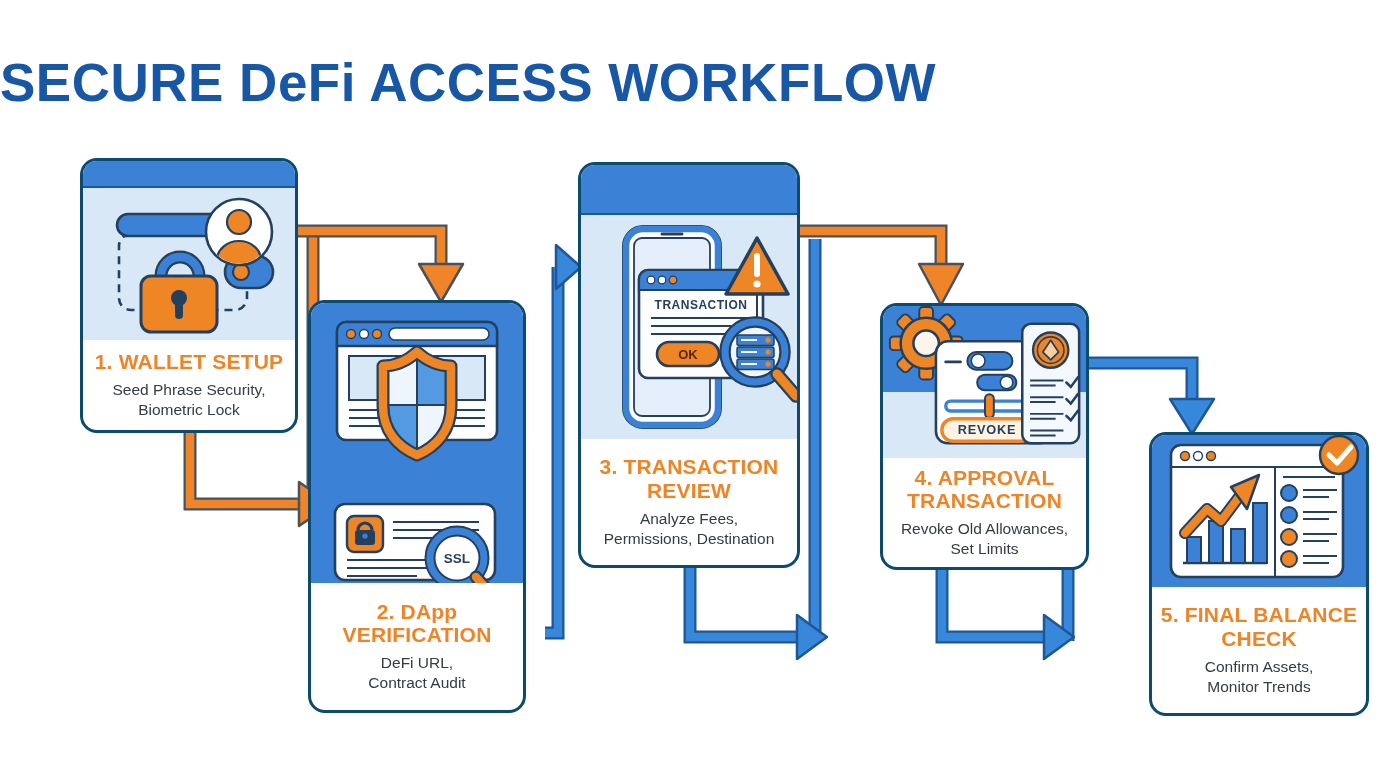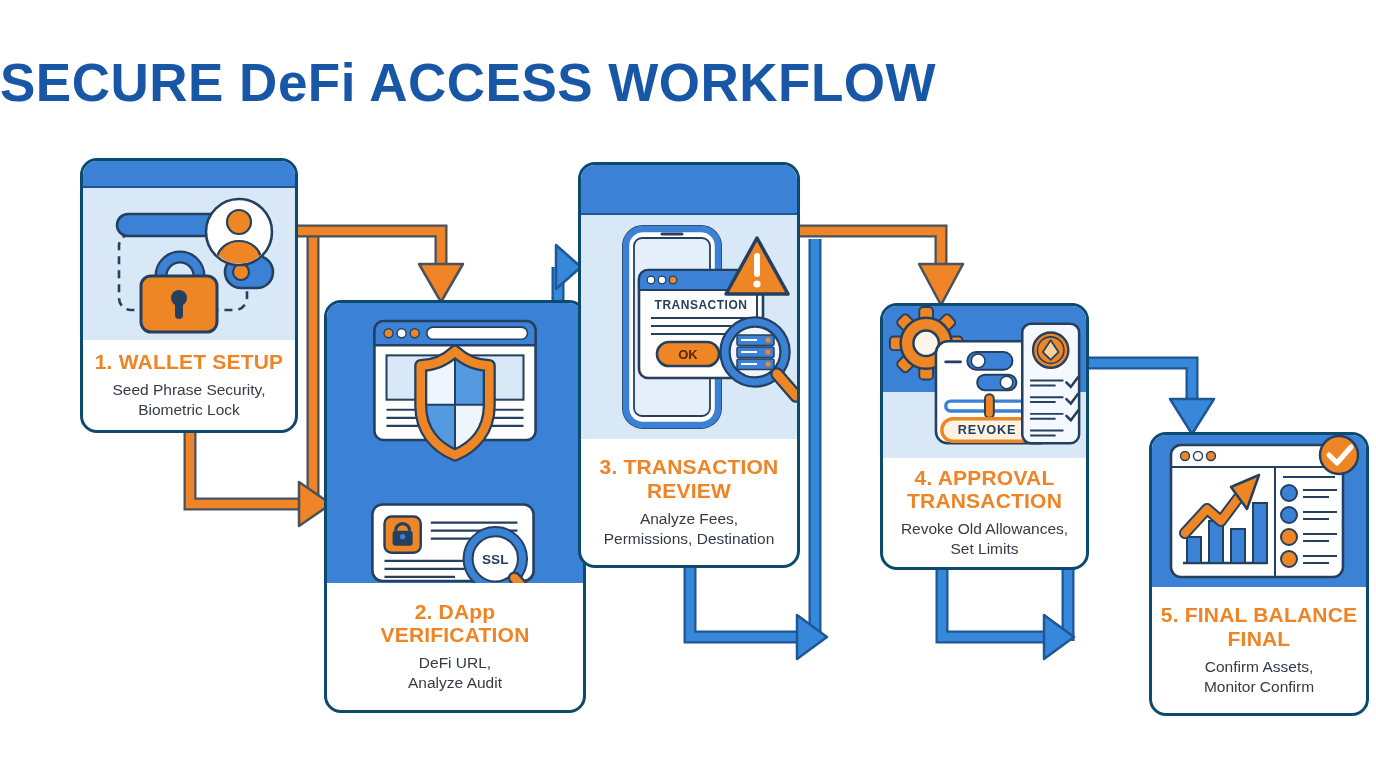--- a/index.html
+++ b/index.html
@@ -122,21 +122,21 @@
       <div class="step-title">
         <div>1. WALLET SETUP</div>
       </div>
       <div class="step-sub">
         <div>Seed Phrase Security,</div>
         <div>Biometric Lock</div>
       </div>
     </div>
   </div>
 
-  <div class="card" style="left:324px;top:300px;width:262px;height:413px">
+  <div class="card" style="left:308px;top:300px;width:218px;height:413px">
     <div class="zone zone-blue" style="height:280px">
       <svg viewBox="0 0 212 278">
         <g>
           <rect x="26" y="18" width="160" height="118" rx="9" fill="#ffffff" stroke="#24405e" stroke-width="2.6"></rect>
           <path d="M26 42 V27 a9 9 0 0 1 9 -9 h142 a9 9 0 0 1 9 9 v15 z" fill="#3b82d6" stroke="#24405e" stroke-width="2.4"></path>
           <circle cx="40" cy="30" r="4.5" fill="#ef8626" stroke="#24405e" stroke-width="1.4"></circle>
           <circle cx="53" cy="30" r="4.5" fill="#ffffff" stroke="#24405e" stroke-width="1.4"></circle>
           <circle cx="66" cy="30" r="4.5" fill="#ef8626" stroke="#24405e" stroke-width="1.4"></circle>
           <rect x="78" y="24" width="100" height="12" rx="6" fill="#ffffff" stroke="#24405e" stroke-width="1.6"></rect>
           <rect x="38" y="52" width="136" height="44" fill="#d8e8f7" stroke="#24405e" stroke-width="2"></rect>
@@ -173,21 +173,21 @@
         </g>
       </svg>
     </div>
     <div class="txt">
       <div class="step-title">
         <div>2. DApp</div>
         <div>VERIFICATION</div>
       </div>
       <div class="step-sub">
         <div>DeFi URL,</div>
-        <div>Analyze Audit</div>
+        <div>Contract Audit</div>
       </div>
     </div>
   </div>
 
   <div class="card" style="left:578px;top:162px;width:222px;height:406px">
     <div class="hdr" style="height:48px"></div>
     <div class="zone zone-light" style="height:224px">
       <svg viewBox="0 0 216 222">
         <g>
           <rect x="42" y="10" width="98" height="202" rx="20" fill="#ffffff" stroke="#24405e" stroke-width="2"></rect>
@@ -332,22 +332,22 @@
         </g>
         <g>
           <circle cx="184" cy="20" r="19" fill="#ef8626" stroke="#24405e" stroke-width="2.5"></circle>
           <path d="M174 20 L182 28 L196 12" fill="none" stroke="#ffffff" stroke-width="5" stroke-linecap="round" stroke-linejoin="round"></path>
         </g>
       </svg>
     </div>
     <div class="txt">
       <div class="step-title">
         <div>5. FINAL BALANCE</div>
-        <div>FINAL</div>
+        <div>CHECK</div>
       </div>
       <div class="step-sub">
         <div>Confirm Assets,</div>
-        <div>Monitor Confirm</div>
+        <div>Monitor Trends</div>
       </div>
     </div>
   </div>
 
 </div>
 
 </body></html>

